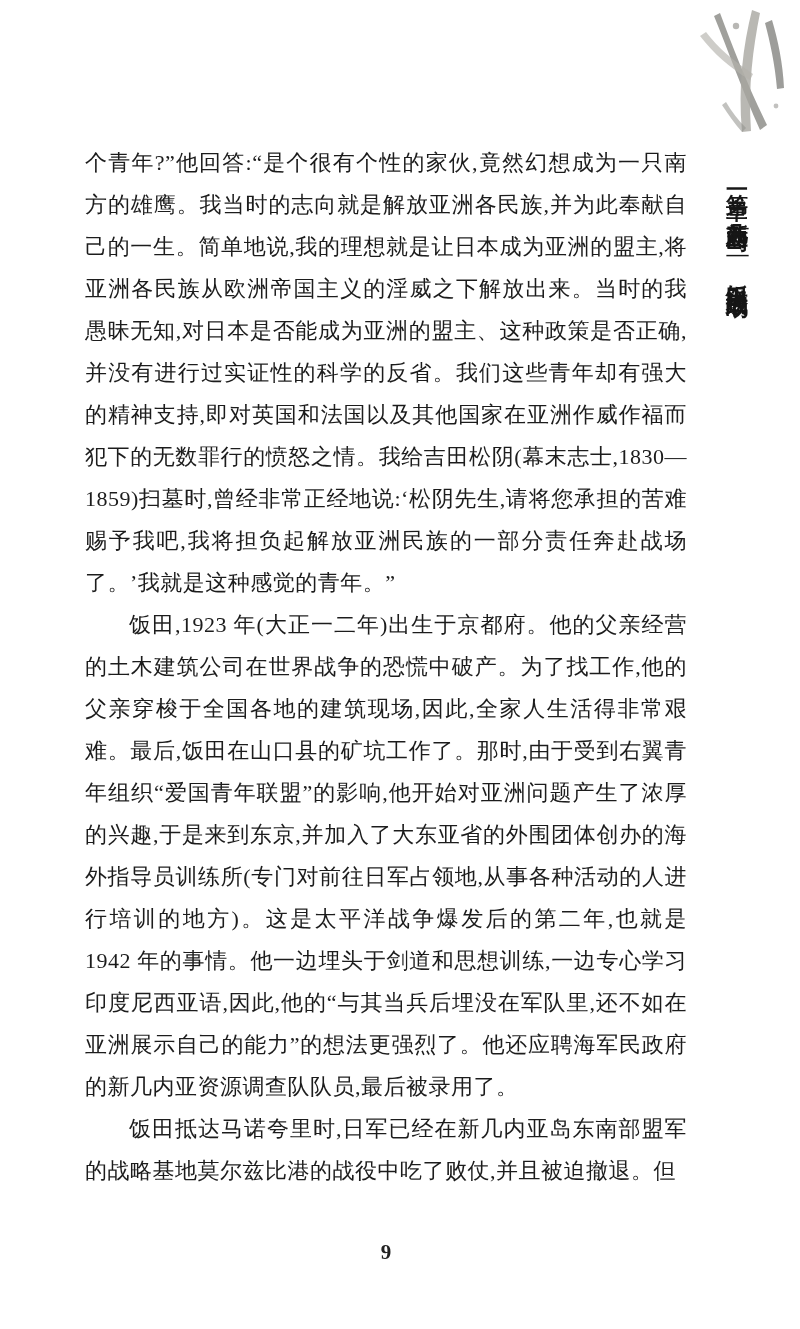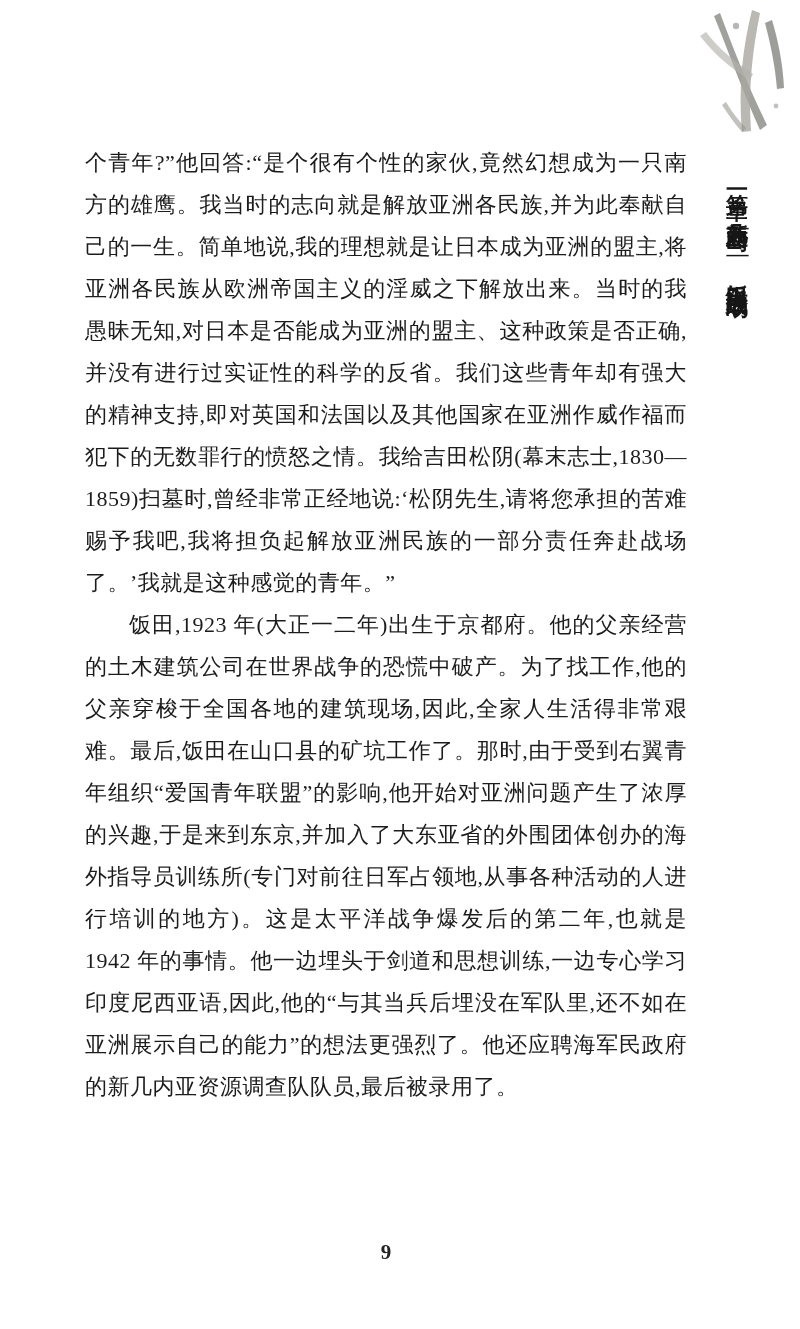--- a/index.html
+++ b/index.html
@@ -90,17 +90,18 @@
     </svg>
   </div>
 
   <div class="sidebar">
     <span class="chapter">第一章</span><span class="chapter-title">新几内亚岛——饭田进的战场</span>
   </div>
 
   <div class="body-text">
     <p class="para no-indent">个青年?”他回答:“是个很有个性的家伙,竟然幻想成为一只南方的雄鹰。我当时的志向就是解放亚洲各民族,并为此奉献自己的一生。简单地说,我的理想就是让日本成为亚洲的盟主,将亚洲各民族从欧洲帝国主义的淫威之下解放出来。当时的我愚昧无知,对日本是否能成为亚洲的盟主、这种政策是否正确,并没有进行过实证性的科学的反省。我们这些青年却有强大的精神支持,即对英国和法国以及其他国家在亚洲作威作福而犯下的无数罪行的愤怒之情。我给吉田松阴(幕末志士,1830—1859)扫墓时,曾经非常正经地说:‘松阴先生,请将您承担的苦难赐予我吧,我将担负起解放亚洲民族的一部分责任奔赴战场了。’我就是这种感觉的青年。”</p>
     <p class="para">饭田,1923 年(大正一二年)出生于京都府。他的父亲经营的土木建筑公司在世界战争的恐慌中破产。为了找工作,他的父亲穿梭于全国各地的建筑现场,因此,全家人生活得非常艰难。最后,饭田在山口县的矿坑工作了。那时,由于受到右翼青年组织“爱国青年联盟”的影响,他开始对亚洲问题产生了浓厚的兴趣,于是来到东京,并加入了大东亚省的外围团体创办的海外指导员训练所(专门对前往日军占领地,从事各种活动的人进行培训的地方)。这是太平洋战争爆发后的第二年,也就是 1942 年的事情。他一边埋头于剑道和思想训练,一边专心学习印度尼西亚语,因此,他的“与其当兵后埋没在军队里,还不如在亚洲展示自己的能力”的想法更强烈了。他还应聘海军民政府的新几内亚资源调查队队员,最后被录用了。</p>
+    <p class="para">饭田抵达马诺夸里时,日军已经在新几内亚岛东南部盟军的战略基地莫尔兹比港的战役中吃了败仗,并且被迫撤退。但</p>
   </div>
 
   <div class="page-number">9</div>
 
 </div>
 
 </body></html>

